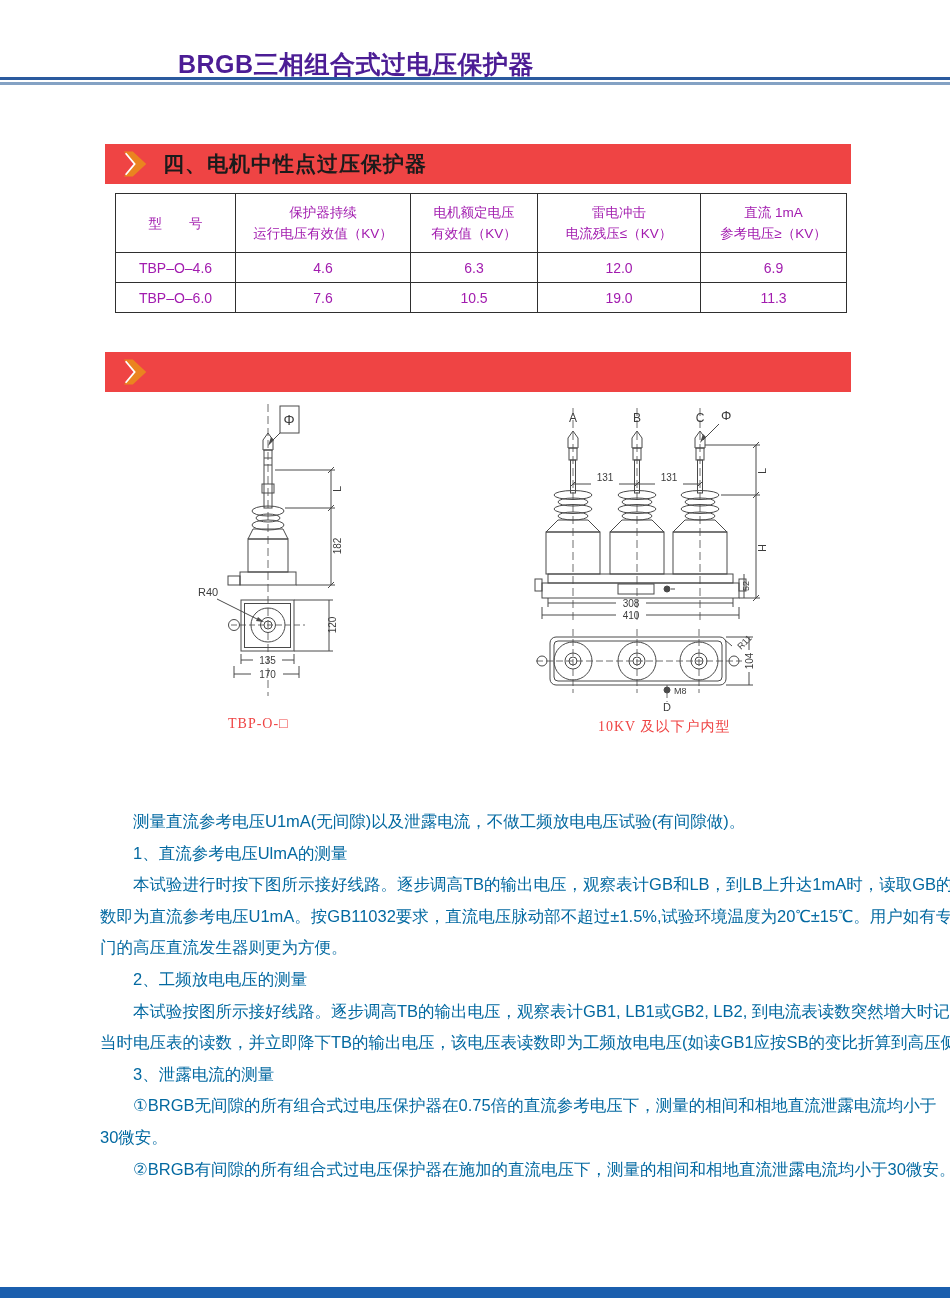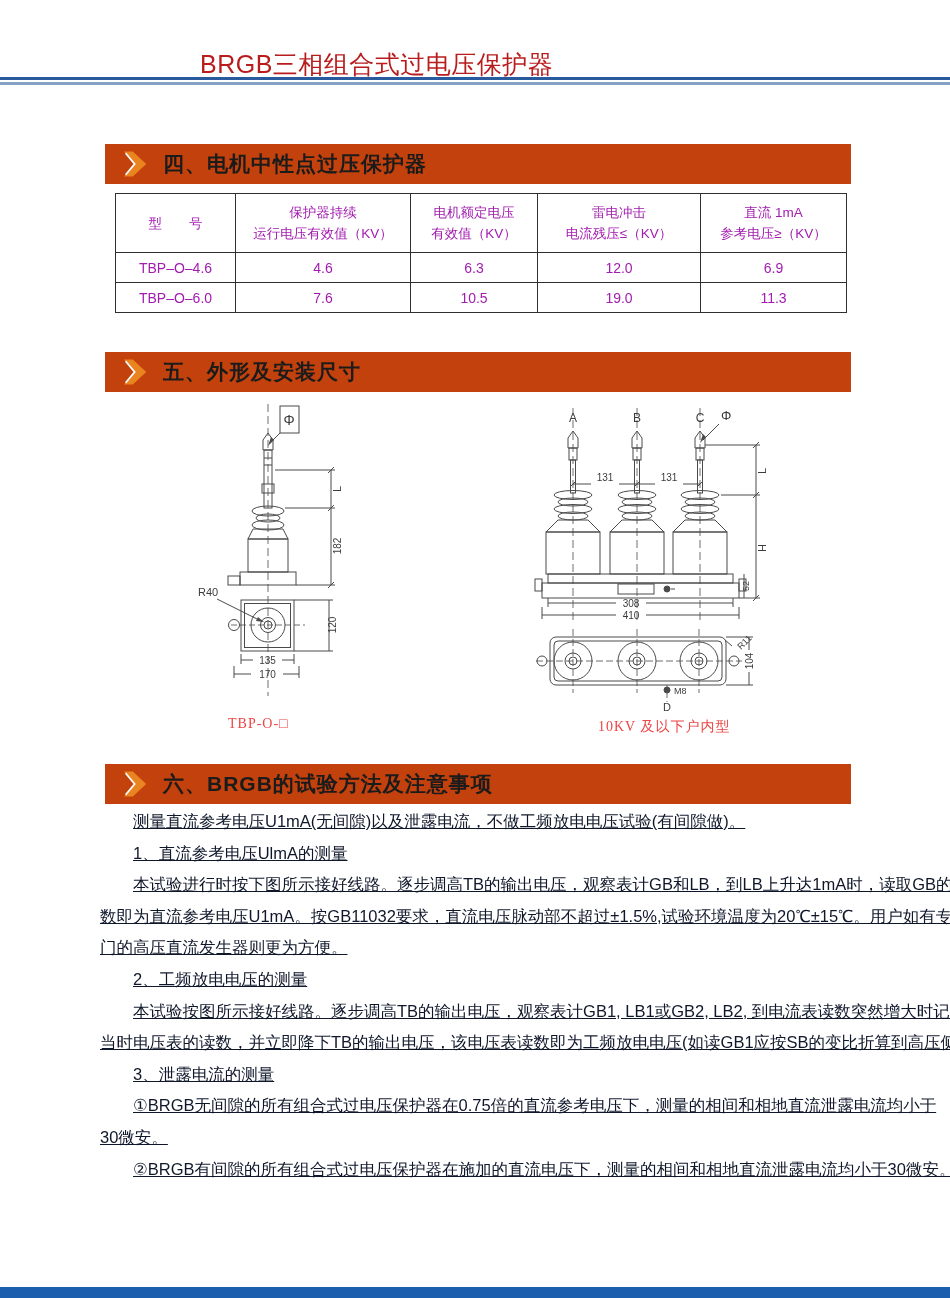--- a/index.html
+++ b/index.html
@@ -5,48 +5,48 @@
   html,body{margin:0;padding:0;background:#fff;}
   .page{position:relative;width:950px;height:1298px;background:#ffffff;
         font-family:"Liberation Sans",sans-serif;overflow:hidden;}
 
   
   .logo-banner{position:absolute;left:48px;top:48px;width:138px;height:28px;
 able      background:#1b5fae;clip-path:polygon(0 0,86% 0,100% 100%,0 100%);
       display:flex;align-items:center;padding-left:7px;box-sizing:border-box;}
   .logo-name{color:#fff;font-weight:bold;font-size:12px;line-height:11px;margin-left:5px;letter-spacing:1px;}
   .logo-sub{display:block;font-size:5px;font-weight:normal;letter-spacing:.5px;opacity:.85;}
-  .header-title{position:absolute;left:200px;top:48px;width:560px;
-      font-size:25px;font-weight:400;color:#b91c1c;letter-spacing:.5px;}
+  .header-title{position:absolute;left:178px;top:48px;width:560px;
+      font-size:25px;font-weight:700;color:#4c1d95;letter-spacing:.5px;}
   .hline1{position:absolute;left:0;top:77px;width:950px;height:3px;background:#2a5a9e;}
   .hline2{position:absolute;left:0;top:82px;width:950px;height:3px;background:#84a2c4;}
 
   
-  .section-bar{position:absolute;left:105px;width:746px;height:40px;background:#c2410c;
+  .section-bar{position:absolute;left:105px;width:746px;height:40px;background:#ef4444;
       display:flex;align-items:center;gap:14px;padding-left:17px;box-sizing:border-box;}
   .section-title{font-size:21px;font-weight:800;color:#1b1b1b;letter-spacing:1px;}
   .s4{top:144px;} .s5{top:352px;} .s6{top:764px;}
 
   
   .spec-table{position:absolute;left:115px;top:193px;width:731px;border-collapse:collapse;
       table-layout:fixed;color:#a21caf;}
   .spec-table th,.spec-table td{border:1.4px solid #2f2f2f;text-align:center;vertical-align:middle;
       font-weight:normal;padding:0;}
   .spec-table th{height:58px;font-size:13.5px;line-height:21px;}
   .spec-table td{height:29px;font-size:14px;}
 
   
   .draw{position:absolute;}
   .cad{stroke:#4a4a4a;fill:none;stroke-width:1;}
   .cad text{stroke:none;fill:#3c3c3c;font-family:"Liberation Sans",sans-serif;}
   .caption{position:absolute;font-family:"Liberation Serif",serif;font-size:14px;color:#ef4444;letter-spacing:1px;}
 
   
   .bodytext{position:absolute;left:100px;top:806px;width:766px;
-      font-size:16.5px;line-height:31.6px;color:#0f172a;text-decoration:underline;}
+      font-size:16.5px;line-height:31.6px;color:#0369a1;}
   .bline{white-space:nowrap;}
   .bline.indent{padding-left:33px;}
 
   
   .footer-bar{position:absolute;left:0;top:1287px;width:950px;height:11px;background:#1b5fae;}
 </style>
 </head>
 <body>
 
 <div class="page">
@@ -118,21 +118,20 @@
       <td>11.3</td>
     </tr>
   </tbody>
     </table>
 
   <div class="section-bar s5">
     <svg width="27" height="34" viewBox="0 0 28 38">
       <polygon points="1,5 11,5 26,19 11,33 1,33 13,19" fill="#ea8420"></polygon>
       <path d="M3,7 L13,19 L3,31" stroke="#ffffff" stroke-width="2" fill="none"></path>
     </svg>
-    <span class="section-title">五、外形及安装尺寸</span>
   </div>
 
   <svg class="draw" style="left:195px;top:398px" width="150" height="345" viewBox="0 0 150 345">
     <g class="cad">
       <line x1="73" y1="6" x2="73" y2="298" stroke-dasharray="8 4" stroke-width="0.8"></line>
 
       <rect x="85" y="8" width="19" height="27"></rect>
       <text x="94" y="27" font-size="14" text-anchor="middle">Φ</text>
       <line x1="85" y1="35" x2="76" y2="44"></line>
       <polygon points="73,48 79,42 76,39" fill="#4a4a4a" stroke="none"></polygon>
@@ -310,27 +309,20 @@
       <text x="225" y="263" font-size="10" text-anchor="middle" transform="rotate(-90 225 263)">104</text>
 
       <line x1="139" y1="287" x2="139" y2="304" stroke-dasharray="5 3" stroke-width="0.8"></line>
       <circle cx="139" cy="292" r="3" fill="#4a4a4a"></circle>
       <text x="146" y="296" font-size="9">M8</text>
       <text x="139" y="313" font-size="11" text-anchor="middle">D</text>
     </g>
   </svg>
   <div class="caption" style="left:598px;top:718px">10KV 及以下户内型</div>
 
-  <div class="section-bar s6">
-    <svg width="27" height="34" viewBox="0 0 28 38">
-      <polygon points="1,5 11,5 26,19 11,33 1,33 13,19" fill="#ea8420"></polygon>
-      <path d="M3,7 L13,19 L3,31" stroke="#ffffff" stroke-width="2" fill="none"></path>
-    </svg>
-    <span class="section-title">六、BRGB的试验方法及注意事项</span>
-  </div>
 
   <div class="bodytext">
     <div class="bline indent">测量直流参考电压U1mA(无间隙)以及泄露电流，不做工频放电电压试验(有间隙做)。</div>
     <div class="bline indent">1、直流参考电压UlmA的测量</div>
     <div class="bline indent">本试验进行时按下图所示接好线路。逐步调高TB的输出电压，观察表计GB和LB，到LB上升达1mA时，读取GB的读</div>
     <div class="bline">数即为直流参考电压U1mA。按GB11032要求，直流电压脉动部不超过±1.5%,试验环境温度为20℃±15℃。用户如有专</div>
     <div class="bline">门的高压直流发生器则更为方便。</div>
     <div class="bline indent">2、工频放电电压的测量</div>
     <div class="bline indent">本试验按图所示接好线路。逐步调高TB的输出电压，观察表计GB1, LB1或GB2, LB2, 到电流表读数突然增大时记下</div>
     <div class="bline">当时电压表的读数，并立即降下TB的输出电压，该电压表读数即为工频放电电压(如读GB1应按SB的变比折算到高压侧</div>

